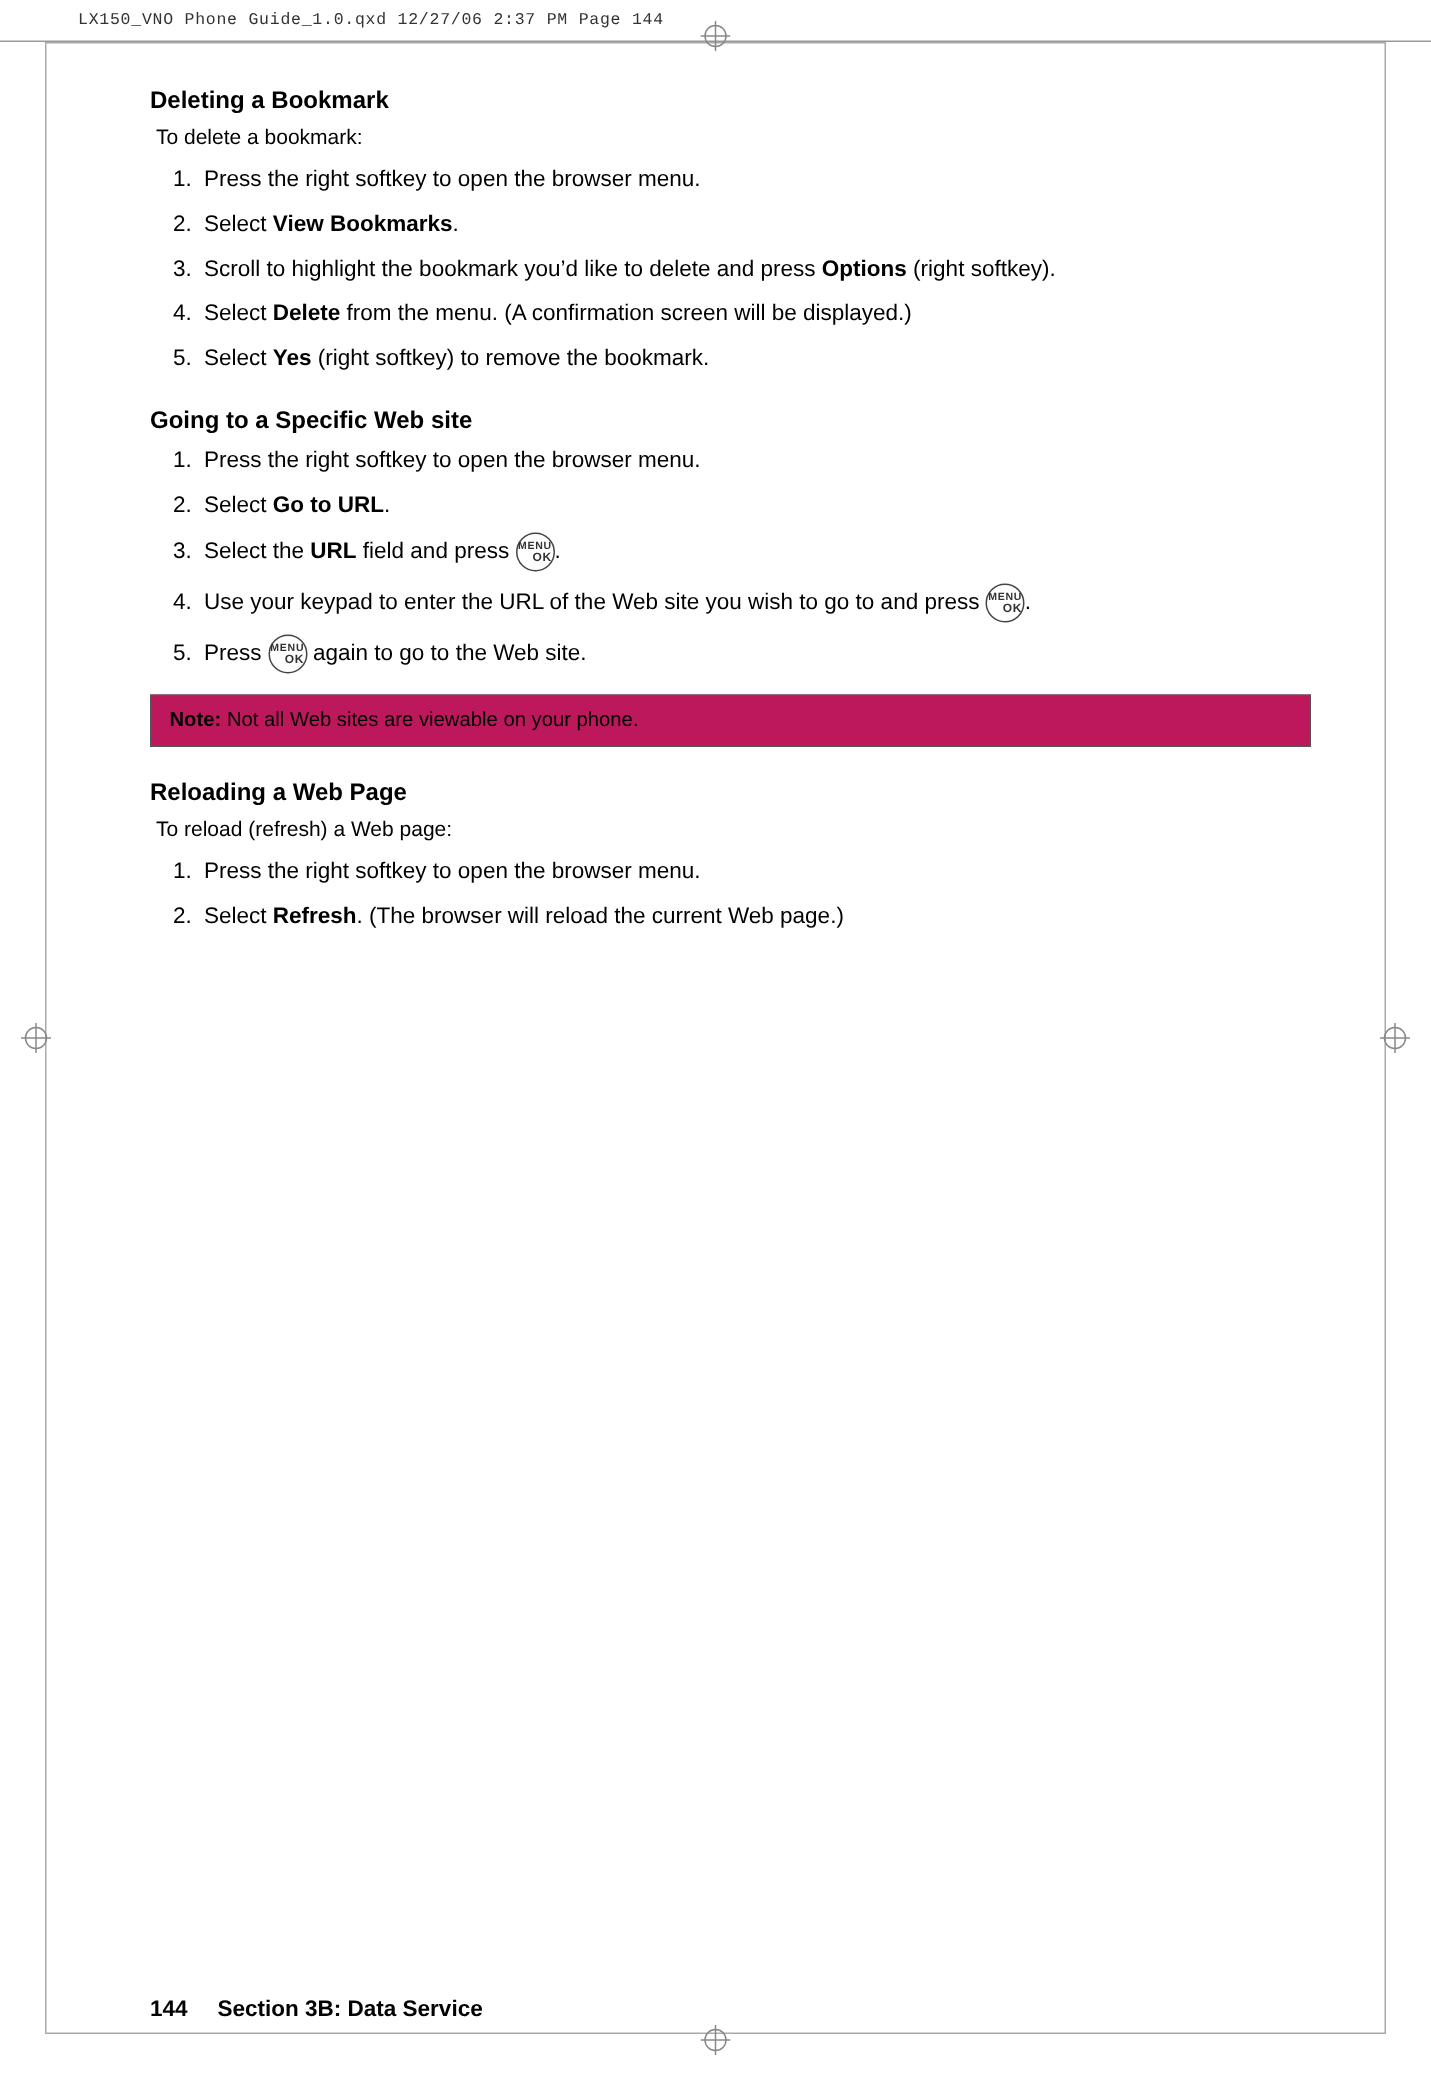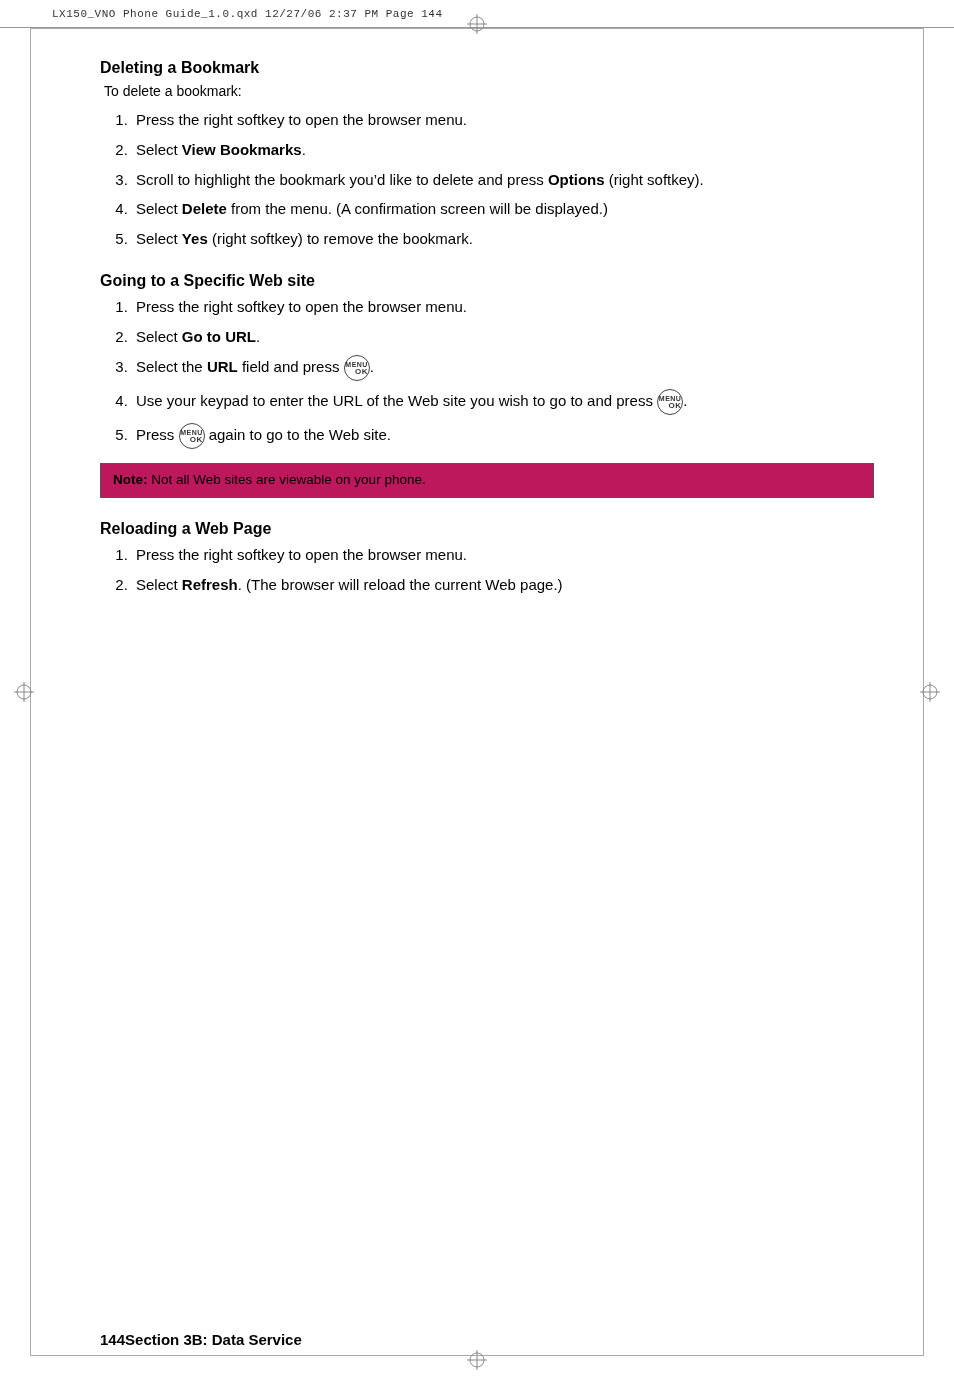--- a/index.html
+++ b/index.html
@@ -174,20 +174,21 @@
       position: absolute;
       bottom: 36px;
       left: 100px;
       right: 80px;
       display: flex;
       align-items: center;
     }
     .footer-page {
       font-size: 15px;
       font-weight: bold;
+      margin-right: 20px;
     }
     .footer-section {
       font-size: 15px;
       font-weight: bold;
     }
   </style>
 </head>
 <body>
 
 <div class="header-bar">
@@ -280,20 +281,21 @@
       </li>
     </ol>
     <div class="note-box">
       <b>Note:</b>
       <span> Not all Web sites are viewable on your phone.</span>
     </div>
   </div>
 
   <div class="section-gap">
     <h2 class="section-heading">Reloading a Web Page</h2>
+    <p class="section-intro">To reload (refresh) a Web page:</p>
     <ol class="steps">
       <li>Press the right softkey to open the browser menu.</li>
       <li>Select <b>Refresh</b>. (The browser will reload the current Web page.)</li>
     </ol>
   </div>
 
 </div>
 
 <div class="footer">
   <span class="footer-page">144</span>

